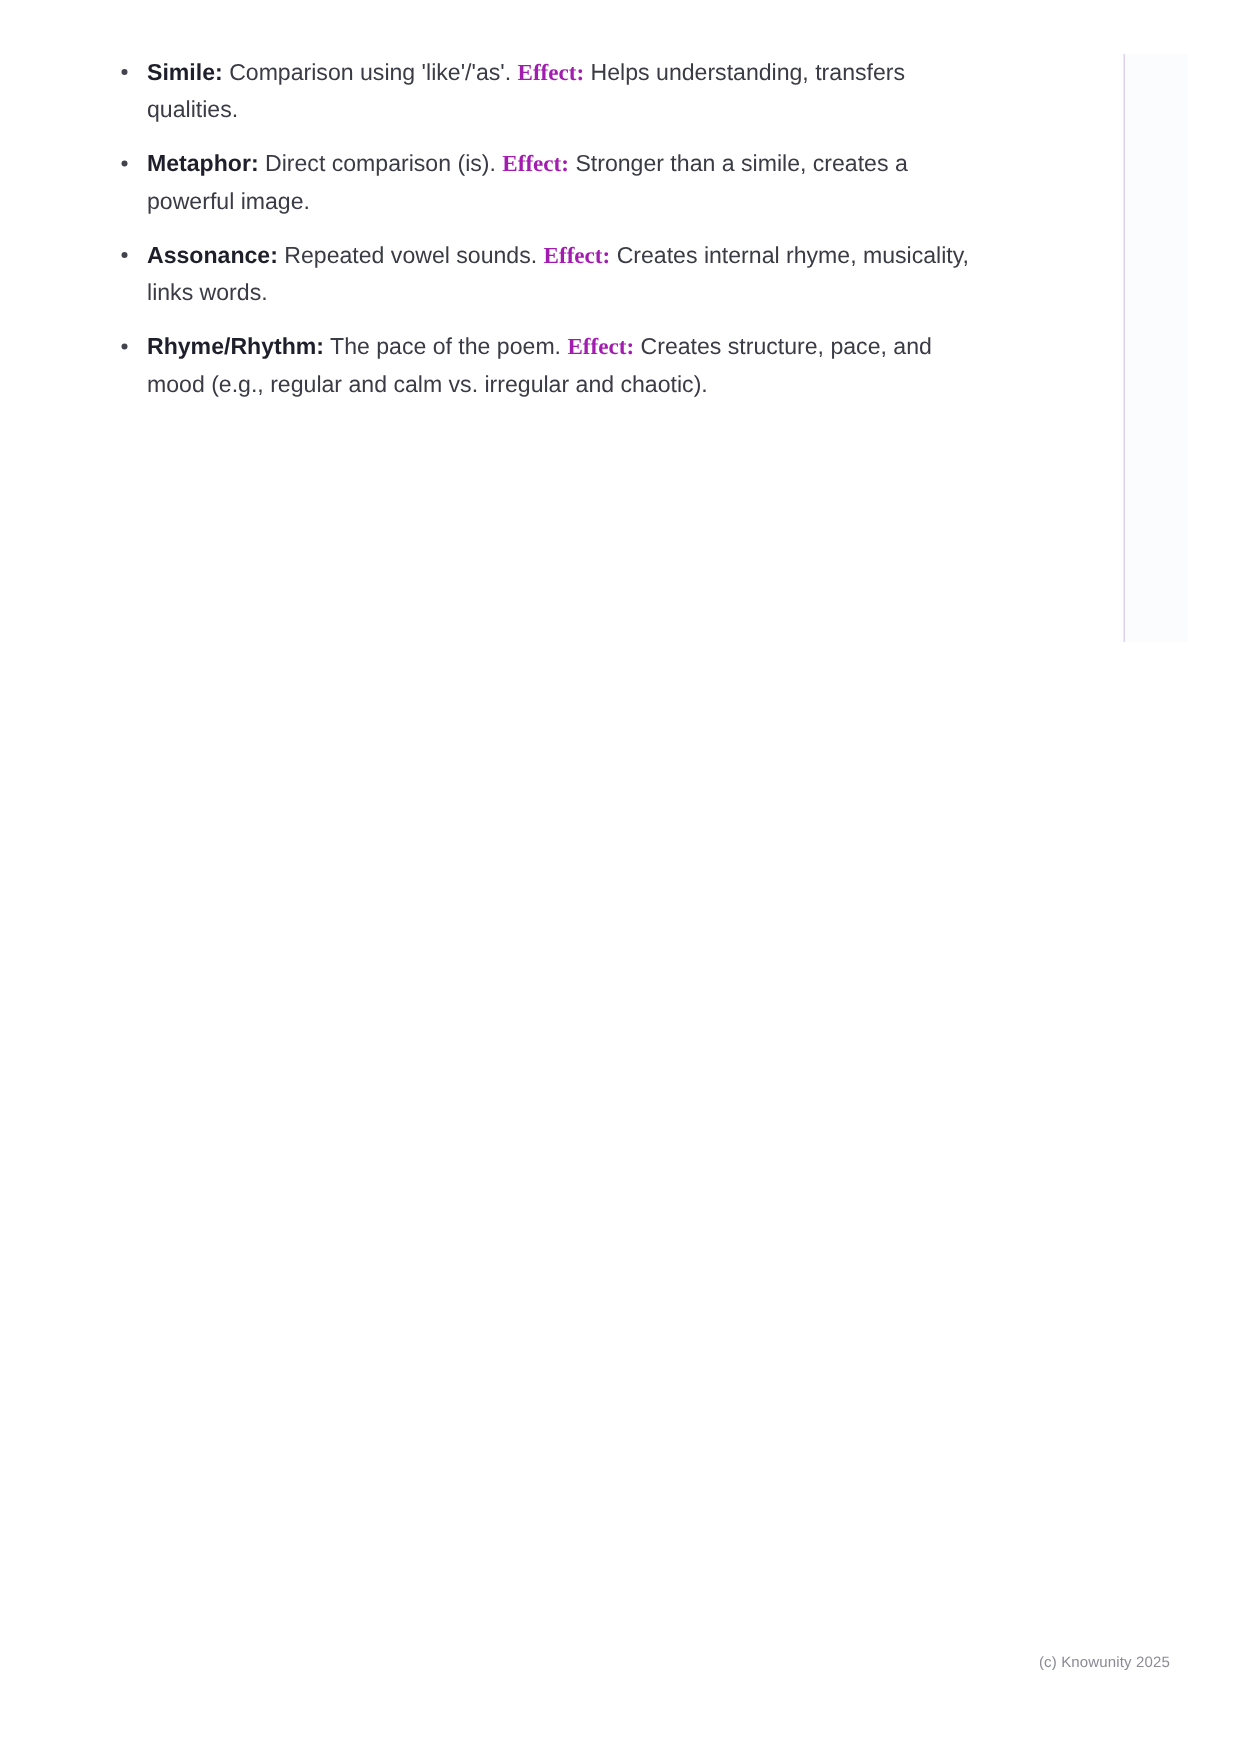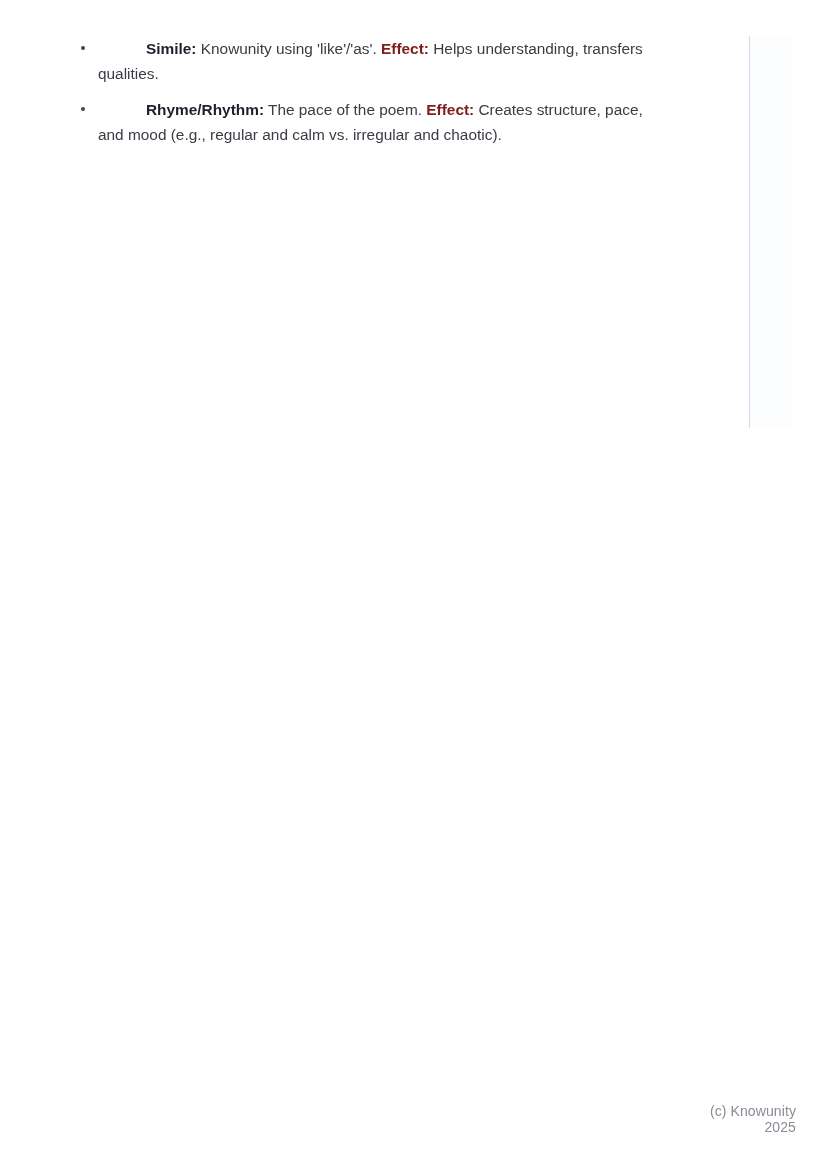--- a/index.html
+++ b/index.html
@@ -63,63 +63,75 @@
     top: 10px;
     width: 4px;
     height: 4px;
     border-radius: 50%;
     background: #43434d;
   }
 
   .term {
     font-weight: bold;
     color: #1f1f2b;
-    margin-left: 48px;
   }
 
   .effect-label {
     font-weight: bold;
-    color: #7f1d1d;
+    color: #a21caf;
+    font-family: Liberation Serif, serif;
   }
 
   .body-text {
     color: #3b3b45;
   }
 
   .footer {
     position: absolute;
-    left: 686px;
+    left: 670px;
     top: 1103px;
     width: 110px;
     text-align: right;
-    font-size: 14px;
+    font-size: 10px;
     color: #8b8b95;
     letter-spacing: 0.1px;
   }
 </style>
 </head>
 <body>
 
 <div class="page">
 
   <div class="accent-panel"></div>
 
   <div class="content">
     <ul class="notes-list">
 
       <li>
         <span class="term">Simile:</span>
-        <span class="body-text">Knowunity using 'like'/'as'.</span>
+        <span class="body-text">Comparison using 'like'/'as'.</span>
         <span class="effect-label">Effect:</span>
         <span class="body-text">Helps understanding, transfers qualities.</span>
       </li>
 
+      <li>
+        <span class="term">Metaphor:</span>
+        <span class="body-text">Direct comparison (is).</span>
+        <span class="effect-label">Effect:</span>
+        <span class="body-text">Stronger than a simile, creates a powerful image.</span>
+      </li>
 
 
 
+      <li>
+        <span class="term">Assonance:</span>
+        <span class="body-text">Repeated vowel sounds.</span>
+        <span class="effect-label">Effect:</span>
+        <span class="body-text">Creates internal rhyme, musicality, links words.</span>
+      </li>
 
       <li>
         <span class="term">Rhyme/Rhythm:</span>
         <span class="body-text">The pace of the poem.</span>
         <span class="effect-label">Effect:</span>
         <span class="body-text">Creates structure, pace, and mood (e.g., regular and calm vs. irregular and chaotic).</span>
       </li>
 
     </ul>
   </div>

